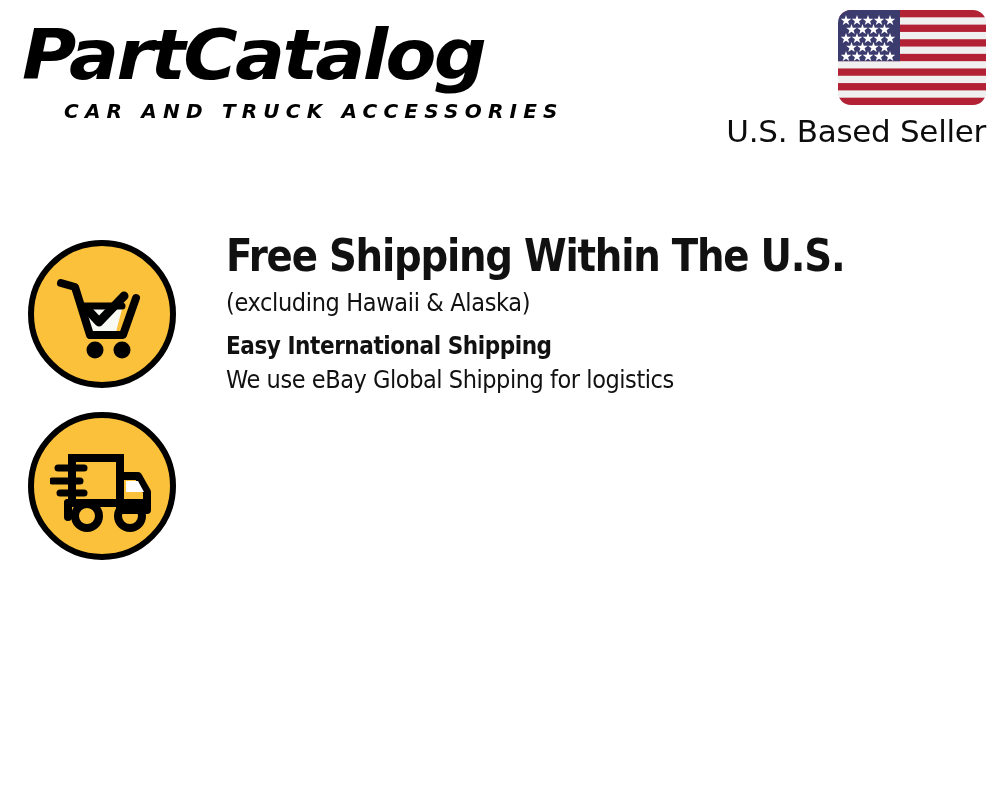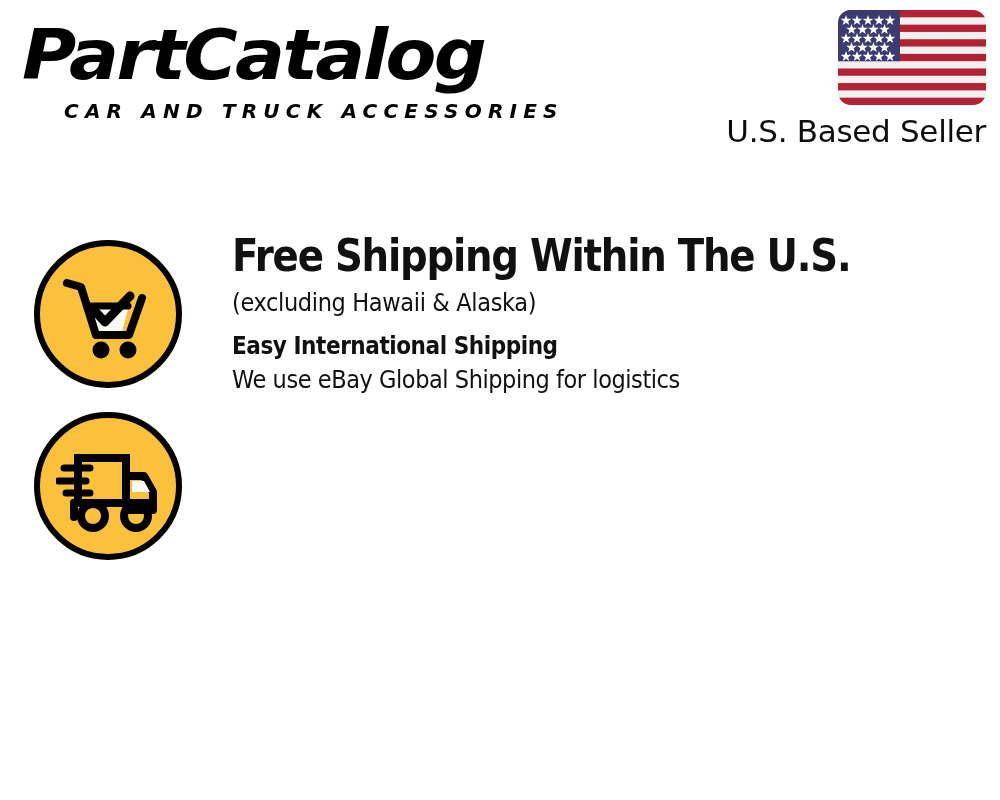--- a/index.html
+++ b/index.html
@@ -82,21 +82,21 @@
     color: #0d0d0d;
     margin-top: 8px;
     white-space: nowrap;
     text-align: right;
   }
 
   
   .features {
     position: absolute;
     top: 228px;
-    left: 8px;
+    left: 2px;
     width: 941px;
   }
   .feature-row {
     display: flex;
     align-items: center;
     width: 1000px;
   }
   .row-1 { height: 172px; }
   .row-2 { height: 172px; }
   .row-3 { height: 172px; }

